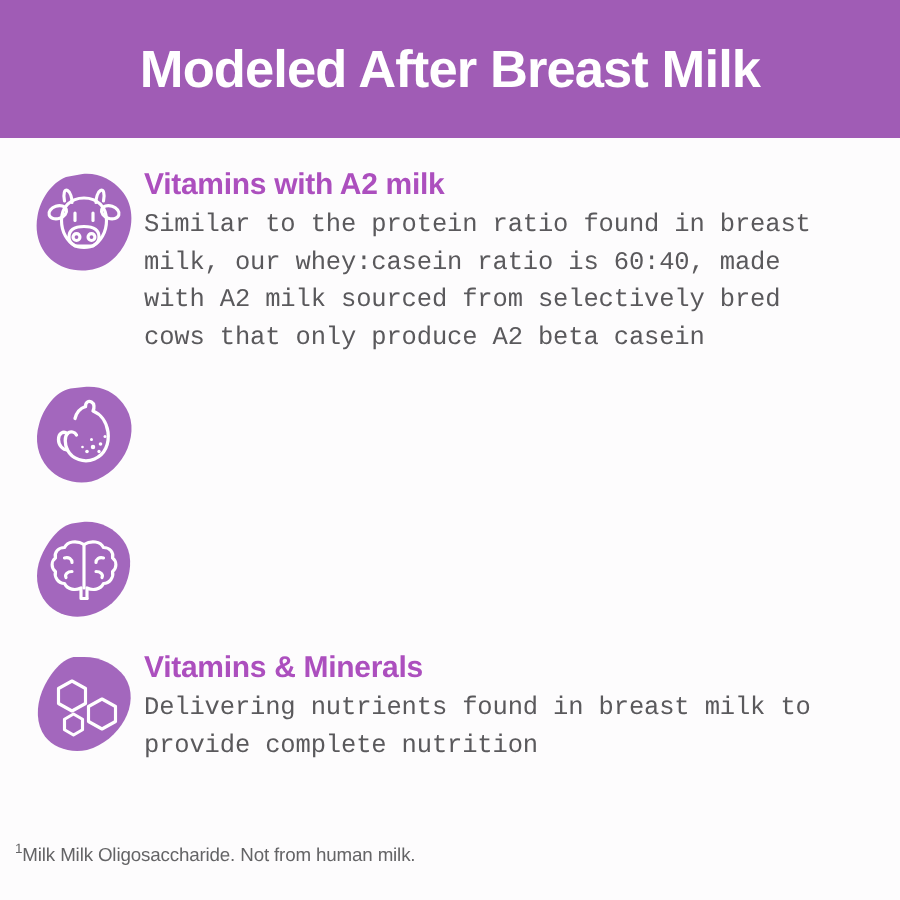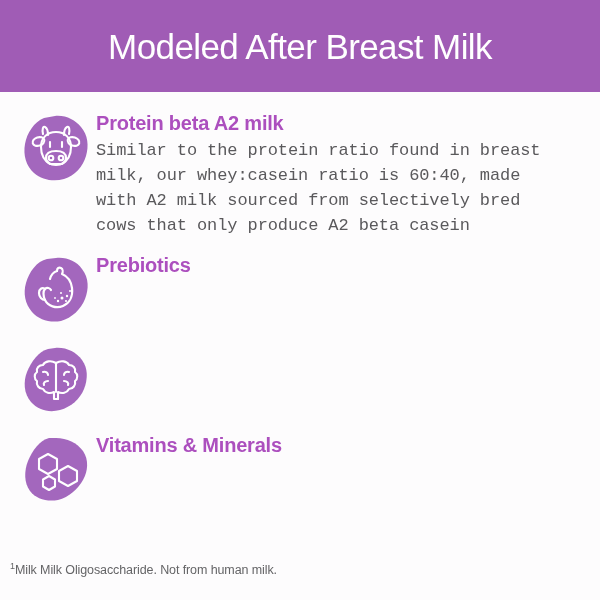--- a/index.html
+++ b/index.html
@@ -28,21 +28,21 @@
     height: 92px;
     background: #a05cb5;
     display: flex;
     align-items: center;
     justify-content: center;
     flex: 0 0 auto;
   }
   .banner-title {
     color: #ffffff;
     font-size: 35px;
-    font-weight: normal;
+    font-weight: bold;
     letter-spacing: -0.6px;
     line-height: 1;
     text-align: center;
     white-space: nowrap;
   }
 
   
   .features {
     flex: 1 1 auto;
     padding: 18px 18px 0 18px;
@@ -141,21 +141,21 @@
               <path d="M24 44 C24 39 28 37 34 37 C40 37 44 39 44 44 C44 48 40 51 34 51 C28 51 24 48 24 44 Z"></path>
               <circle cx="29" cy="44" r="2.3"></circle>
               <circle cx="39" cy="44" r="2.3"></circle>
               <path d="M28 28 L28 33"></path>
               <path d="M40 28 L40 33"></path>
             </g>
           </svg>
         </div>
       </div>
       <div class="feature-text">
-        <p class="feature-heading">Protein beta A2 milk</p>
+        <p class="feature-heading">Vitamins with A2 milk</p>
         <p class="feature-body">Similar to the protein ratio found in breast milk, our whey:casein ratio is 60:40, made with A2 milk sourced from selectively bred cows that only produce A2 beta casein</p>
       </div>
     </div>
 
     <div class="feature">
       <div class="icon-wrap">
         <div class="icon-blob">
           <svg width="68" height="68" viewBox="0 0 68 68" aria-hidden="true">
             <path d="M34 2 C45 1 54 5 60 13 C67 22 67 33 63 43 C59 53 50 62 39 65 C28 67 17 64 10 56 C3 48 1 37 4 27 C7 16 15 5 25 3 Z" fill="#a367bd"></path>
             <g fill="none" stroke="#ffffff" stroke-width="2.2" stroke-linecap="round" stroke-linejoin="round">
@@ -169,21 +169,20 @@
               <circle cx="44" cy="45" r="1.1"></circle>
               <circle cx="36" cy="45" r="1.2"></circle>
               <circle cx="48" cy="35" r="1"></circle>
               <circle cx="39" cy="37" r="1"></circle>
               <circle cx="33" cy="42" r="0.9"></circle>
             </g>
           </svg>
         </div>
       </div>
       <div class="feature-text">
-        <p class="feature-heading">Prebiotics</p>
       </div>
     </div>
 
     <div class="feature">
       <div class="icon-wrap">
         <div class="icon-blob">
           <svg width="68" height="68" viewBox="0 0 68 68" aria-hidden="true">
             <path d="M33 2 C44 1 54 6 60 14 C66 22 66 33 62 43 C58 53 49 61 38 64 C27 67 16 64 9 56 C2 48 1 36 5 26 C9 16 17 5 26 3 Z" fill="#a367bd"></path>
             <g fill="none" stroke="#ffffff" stroke-width="2.1" stroke-linecap="round" stroke-linejoin="round">
               <path d="M34 17 C29 14 23 15 21 19 C17 19 14 22 15 26 C12 28 12 33 15 35 C14 39 17 43 21 43 C23 47 28 48 32 46 L32 53 L36 53"></path>
@@ -207,20 +206,21 @@
             <g fill="none" stroke="#ffffff" stroke-width="2.1" stroke-linecap="round" stroke-linejoin="round">
               <path d="M26 18 L35 23 L35 33 L26 38 L17 33 L17 23 Z"></path>
               <path d="M46 30 L55 35 L55 45 L46 50 L37 45 L37 35 Z"></path>
               <path d="M27 40 L33 43.5 L33 50.5 L27 54 L21 50.5 L21 43.5 Z"></path>
             </g>
           </svg>
         </div>
       </div>
       <div class="feature-text">
         <p class="feature-heading">Vitamins &amp; Minerals</p>
+        <p class="feature-body">Delivering nutrients found in breast milk to provide complete nutrition</p>
       </div>
     </div>
 
   </div>
 
   <div class="footnote">
     <sup>1</sup><span>Milk Milk Oligosaccharide. Not from human milk.</span>
   </div>
 
 </div>

